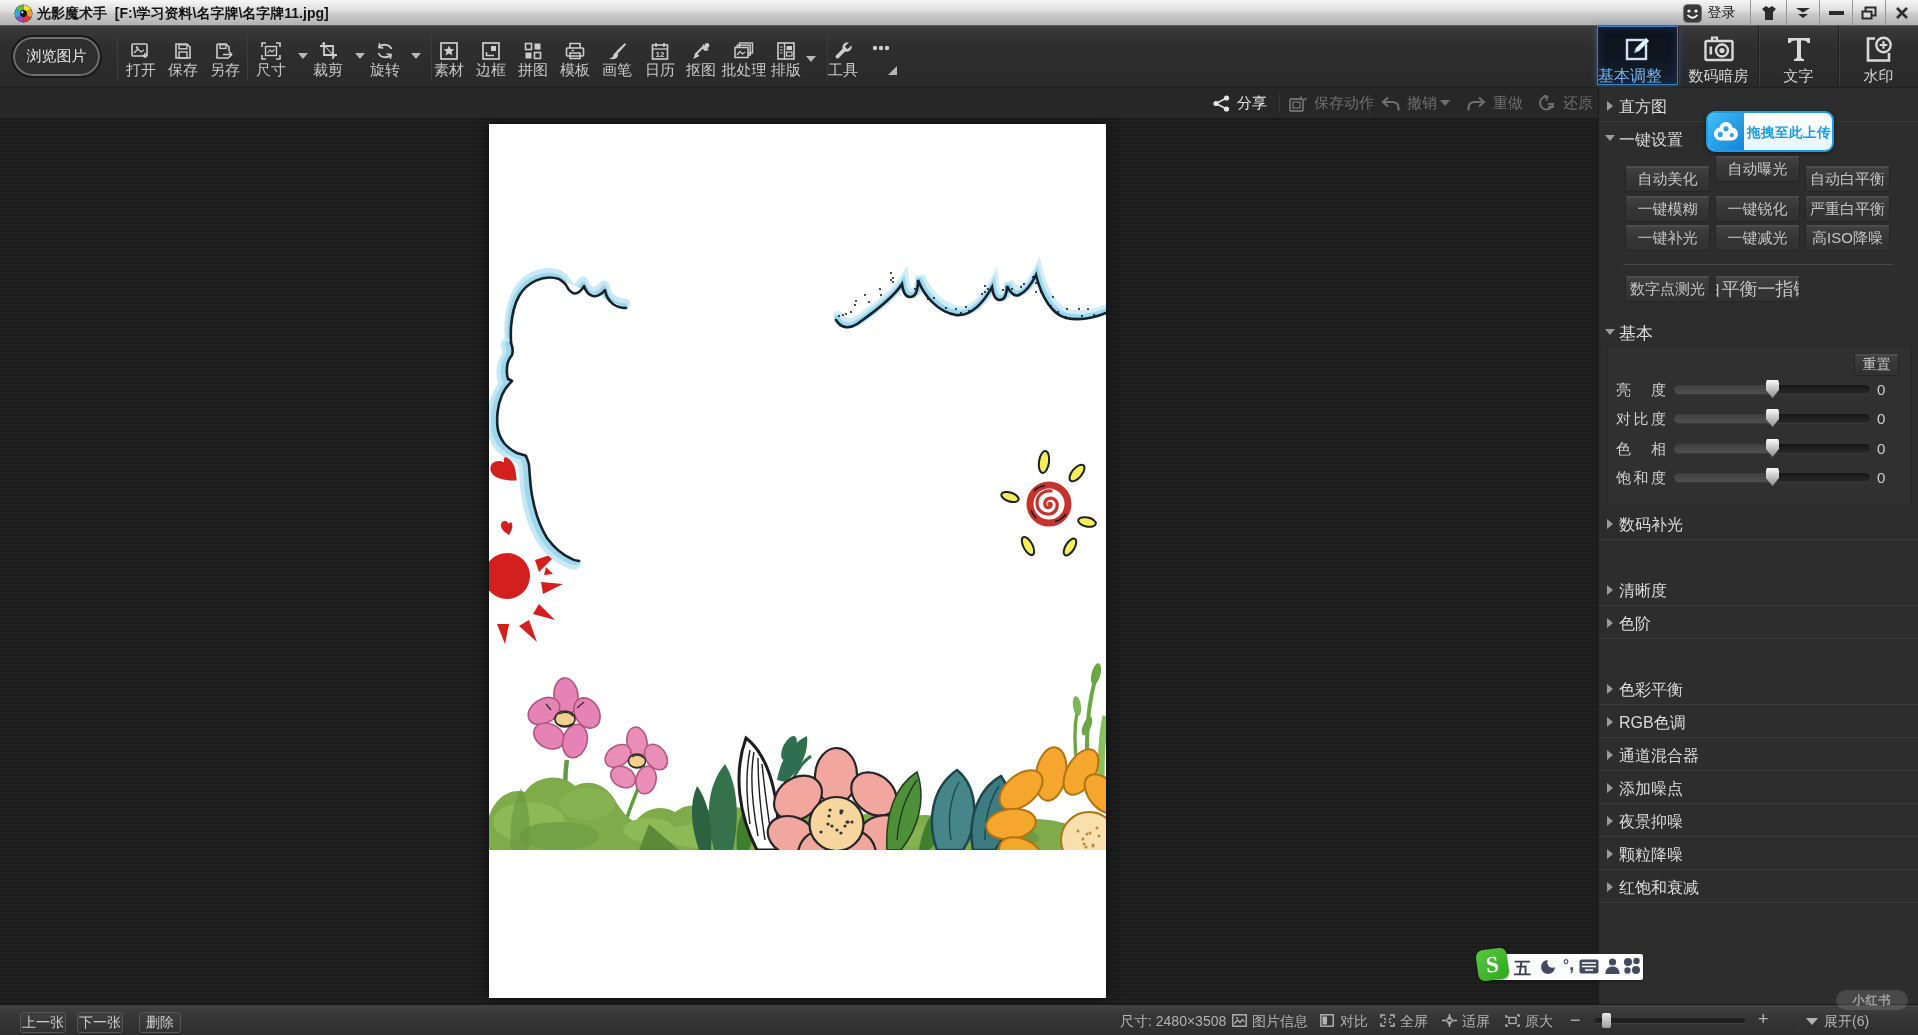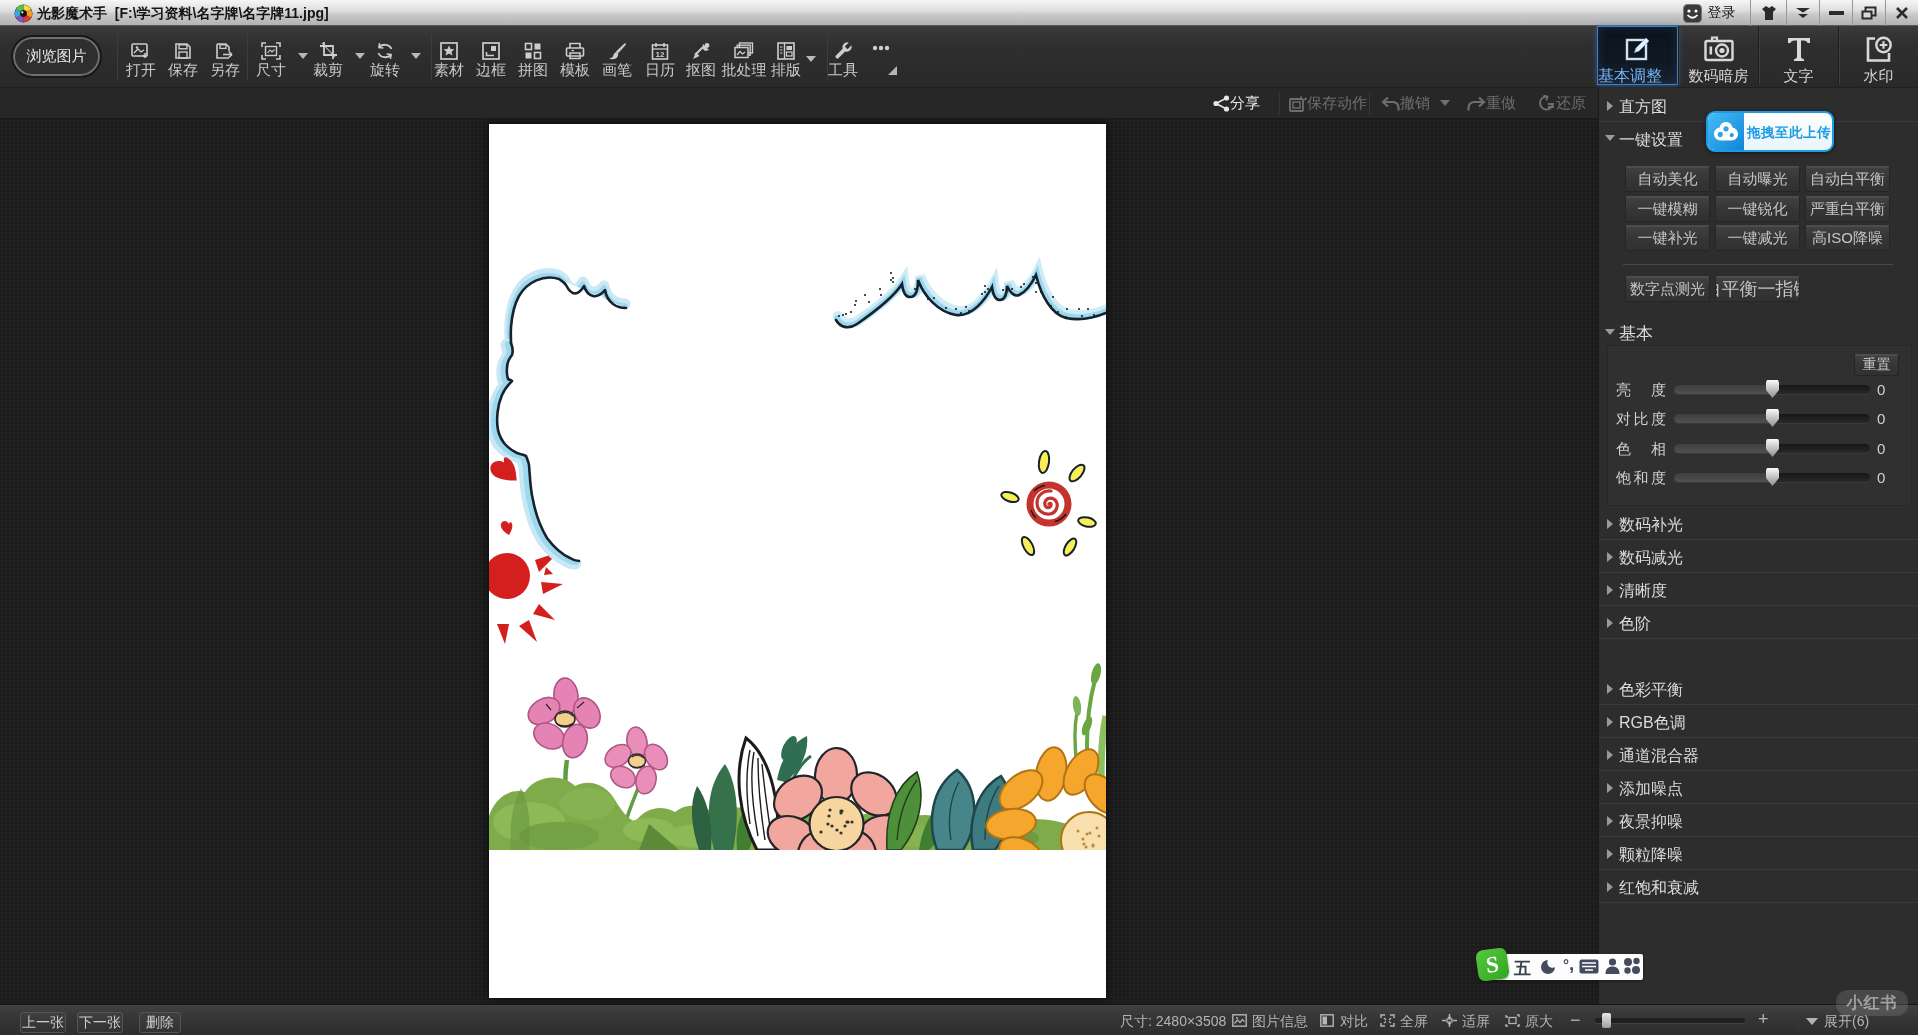--- a/index.html
+++ b/index.html
@@ -24,21 +24,21 @@
  background:#2e2e2e;border:2px solid #191919;box-shadow:inset 0 0 0 2px #6f6f6f;
  color:#e8e8e8;font-size:15px;display:flex;align-items:center;justify-content:center}
 
 .rtab{position:absolute;top:26px;height:59px;text-align:center;color:#d6d6d6;font-size:15px;border-left:1px solid #1e1e1e;box-shadow:inset 1px 0 0 #3f3f3f}
 .rtab .ic{height:32px;margin-top:7px;display:flex;align-items:center;justify-content:center}
 .rtab .lb{margin-top:2px}
 #tab-sel{position:absolute;left:1597px;top:26px;width:81px;height:59px;background:linear-gradient(#0c131c,#101823 60%,#16202e);
  border:1px solid #3f7ec2;box-shadow:0 0 6px rgba(60,140,220,.5),inset 0 0 10px rgba(40,90,150,.35);color:#77b5ef}
 
 #subbar{position:absolute;left:0;top:88px;width:1598px;height:31px;background:#272727;border-bottom:1px solid #191919}
-.sitem{position:absolute;top:0;height:31px;display:flex;align-items:center;font-size:15px;color:#6e6e6e}
+.sitem{position:absolute;top:0;height:31px;display:flex;align-items:center;gap:7px;font-size:15px;color:#6e6e6e}
 .ssep{position:absolute;top:5px;width:1px;height:21px;background:#1c1c1c;border-right:1px solid #373737}
 
 #canvasarea{position:absolute;left:0;top:119px;width:1598px;height:885px;background-color:#1c1c1c;
  background-image:radial-gradient(#232323 1px,transparent 1.3px);background-size:4px 4px;overflow:hidden}
 #photo{position:absolute;left:489px;top:5px;width:617px;height:874px;background:#fff;box-shadow:0 0 10px rgba(0,0,0,.7)}
 
 #rightpanel{position:absolute;left:1598px;top:88px;width:320px;height:916px;background:#2d2d2d;border-left:1px solid #1a1a1a}
 .sect{position:absolute;left:0;width:320px;height:33px;border-bottom:1px solid #3a3a3a;color:#dcdcdc;font-size:16px}
 .sect .arr{position:absolute;left:8px;top:12px;width:0;height:0;border-top:5px solid transparent;border-bottom:5px solid transparent;border-left:6px solid #9a9a9a}
 .sect .txt{position:absolute;left:20px;top:8px}
@@ -585,21 +585,21 @@
 </div>
 
 <div id="rightpanel">
  <div class="sect" style="top:1px;height:33px">
       <div class="arr"></div>
       <div class="txt">直方图</div>
     </div>
  <div class="arrdown" style="left:6px;top:47px"></div>
  <div style="position:absolute;left:20px;top:42px;color:#dcdcdc;font-size:16px">一键设置</div>
  <div class="pbtn" style="left:26px;top:78px;width:85px;height:26px">自动美化</div>
-<div class="pbtn" style="left:116px;top:78px;width:85px;height:26px">自动曝光</div>
+<div class="pbtn" style="left:116px;top:68px;width:85px;height:26px">自动曝光</div>
 <div class="pbtn" style="left:206px;top:78px;width:85px;height:26px">自动白平衡</div>
 <div class="pbtn" style="left:26px;top:108px;width:85px;height:26px">一键模糊</div>
 <div class="pbtn" style="left:116px;top:108px;width:85px;height:26px">一键锐化</div>
 <div class="pbtn" style="left:206px;top:108px;width:85px;height:26px">严重白平衡</div>
 <div class="pbtn" style="left:26px;top:137px;width:85px;height:26px">一键补光</div>
 <div class="pbtn" style="left:116px;top:137px;width:85px;height:26px">一键减光</div>
 <div class="pbtn" style="left:206px;top:137px;width:85px;height:26px">高ISO降噪</div>
 
  <div style="position:absolute;left:24px;top:176px;width:270px;height:1px;background:#4a4a4a"></div>
  <div class="pbtn" style="left:26px;top:188px;width:85px;height:26px">数字点测光</div>
@@ -642,24 +642,20 @@
       <span>度</span>
     </div>
     <div style="position:absolute;left:75px;top:385px;width:196px;height:9px;border-radius:5px;background:linear-gradient(#161616,#2a2a2a);box-shadow:0 1px 0 rgba(255,255,255,.05)">
       <div style="position:absolute;left:0;top:0;width:50%;height:9px;border-radius:5px 0 0 5px;background:linear-gradient(#3f3f3f,#505050)"></div>
     </div>
     <div style="position:absolute;left:167px;top:380px;width:13px;height:18px;background:linear-gradient(#fafafa,#c9c9c9 45%,#8e8e8e);clip-path:polygon(8% 0,92% 0,100% 12%,100% 55%,50% 100%,0 55%,0 12%);"></div>
     <div style="position:absolute;left:278px;top:381px;color:#d0d0d0;font-size:15px">0</div>
  <div class="sect" style="top:419px">
       <div class="arr"></div>
       <div class="txt">数码补光</div>
-    </div>
-<div class="sect" style="top:452px">
-      <div class="arr"></div>
-      <div class="txt">数码减光</div>
     </div>
 <div class="sect" style="top:485px">
       <div class="arr"></div>
       <div class="txt">清晰度</div>
     </div>
 <div class="sect" style="top:518px">
       <div class="arr"></div>
       <div class="txt">色阶</div>
     </div>
 <div class="sect" style="top:584px">
@@ -761,13 +757,13 @@
     <circle cx="8.5" cy="5" r="3.6" fill="#454b5e"></circle>
     <path d="M1.5 17 C1.5 11.5 4.5 9.5 8.5 9.5 C12.5 9.5 15.5 11.5 15.5 17 Z" fill="#454b5e"></path>
   </svg>
 <svg style="position:absolute;left:1623px;top:957px" width="18" height="18" viewBox="0 0 18 18">
     <circle cx="5" cy="5" r="4" fill="#454b5e"></circle>
     <circle cx="13.5" cy="4" r="3.2" fill="#454b5e"></circle>
     <circle cx="4.5" cy="13.5" r="3.2" fill="#454b5e"></circle>
     <circle cx="13" cy="13" r="4" fill="#454b5e"></circle>
   </svg>
 
-<div style="position:absolute;left:1836px;top:990px;width:72px;height:26px;border-radius:12px;background:rgba(170,170,170,.22);display:flex;align-items:center;justify-content:center;color:rgba(255,255,255,.48);font-size:16px;font-weight:bold;letter-spacing:1px">小红书</div>
+<div style="position:absolute;left:1836px;top:990px;width:72px;height:20px;border-radius:12px;background:rgba(170,170,170,.22);display:flex;align-items:center;justify-content:center;color:rgba(255,255,255,.48);font-size:12px;font-weight:bold;letter-spacing:1px">小红书</div>
 
 </body></html>

